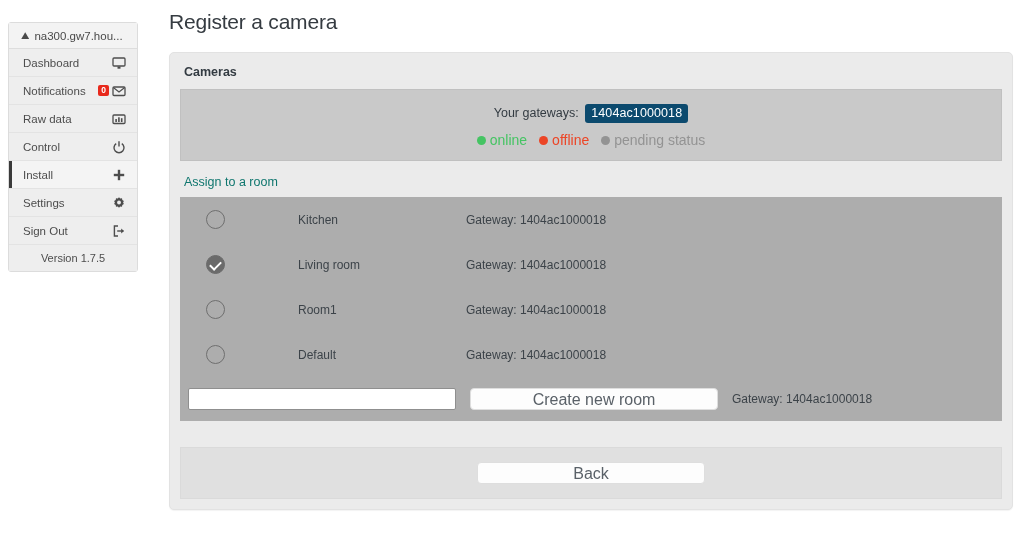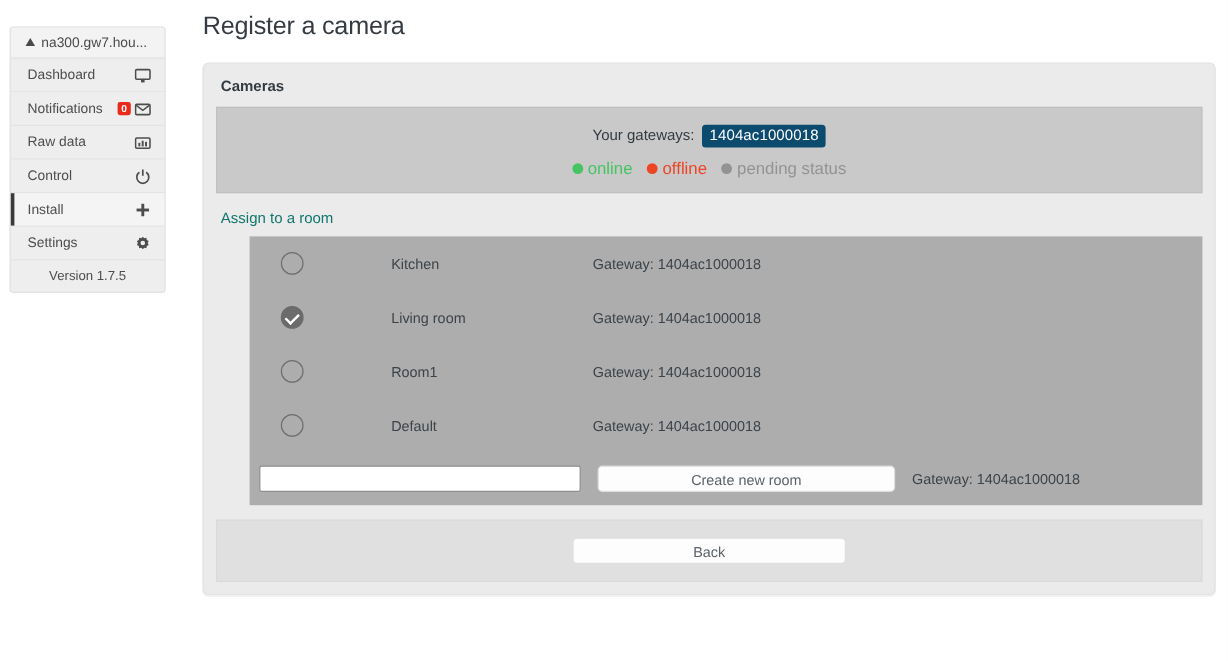--- a/index.html
+++ b/index.html
@@ -160,21 +160,20 @@
 
   .assign-label {
     font-size: 12.5px;
     color: #0f766e;
     padding: 14px 4px 8px 4px;
   }
 
   .room-list {
     background: #adadad;
     padding: 0;
-    margin-left: 28px;
   }
   .room-row {
     display: flex;
     align-items: center;
     height: 45px;
     padding: 0 0 0 8px;
     cursor: pointer;
   }
   .radio-cell { width: 110px; display: flex; align-items: center; padding-left: 18px; }
   .radio {
@@ -225,32 +224,32 @@
     font-size: 12px;
     padding: 0 5px;
     color: #3c4349;
     outline: none;
   }
   .btn {
     background: #fdfdfd;
     border: 1px solid #dedede;
     border-radius: 4px;
     font-family: "Liberation Sans", sans-serif;
-    font-size: 12px;
+    font-size: 16px;
     color: #5a6168;
     cursor: pointer;
     text-align: center;
   }
   .btn-create { width: 248px; height: 22px; line-height: 20px; }
   .create-gw { font-size: 12px; color: #3c4349; }
 
   .footer {
     background: #e0e0e0;
     border: 1px solid #dadada;
-    margin-top: 12px;
+    margin-top: 26px;
     padding: 14px 0;
     display: flex;
     justify-content: center;
     gap: 7px;
   }
   .btn-nav { width: 228px; height: 22px; line-height: 20px; }
 </style>
 </head>
 <body>
 
@@ -318,20 +317,30 @@
   <div class="nav-item">
     <span class="nav-label">Settings</span>
     <span class="nav-icon">
       <svg width="14" height="14" viewBox="0 0 14 14">
           <path d="M7 1.3 L8.2 2.6 L10 2.2 L10.3 4 L11.9 4.9 L11.1 6.5 L11.9 8.1 L10.3 9 L10 10.8 L8.2 10.4 L7 11.7 L5.8 10.4 L4 10.8 L3.7 9 L2.1 8.1 L2.9 6.5 L2.1 4.9 L3.7 4 L4 2.2 L5.8 2.6 Z" fill="currentColor"></path>
           <circle cx="7" cy="6.5" r="1.9" fill="#eeeeee"></circle>
         </svg>
     </span>
   </div>
 
+  <div class="nav-item">
+    <span class="nav-label">Sign Out</span>
+    <span class="nav-icon">
+      <svg width="14" height="14" viewBox="0 0 14 14">
+          <path d="M6 2 H2.4 V12 H6" fill="none" stroke="currentColor" stroke-width="1.4"></path>
+          <line x1="5.2" y1="7" x2="11.4" y2="7" stroke="currentColor" stroke-width="1.4"></line>
+          <path d="M9.2 4.4 L12 7 L9.2 9.6 Z" fill="currentColor"></path>
+        </svg>
+    </span>
+  </div>
 
   <div class="version">Version 1.7.5</div>
 </div>
 
 <div id="main">
 
   <h1 id="page-title">Register a camera</h1>
 
   <div class="card">
 

